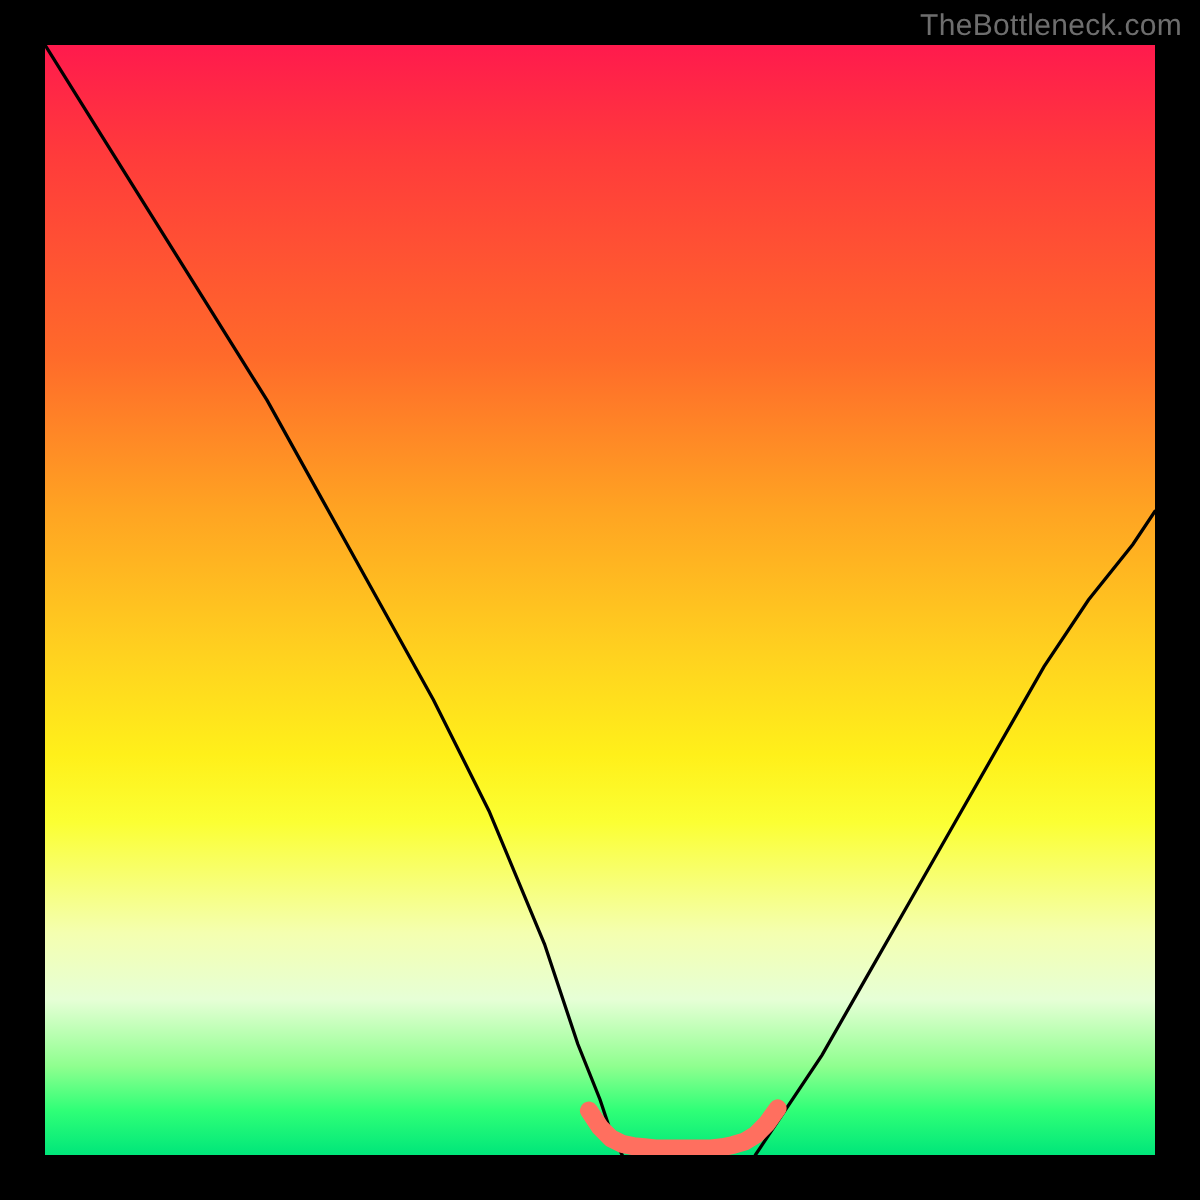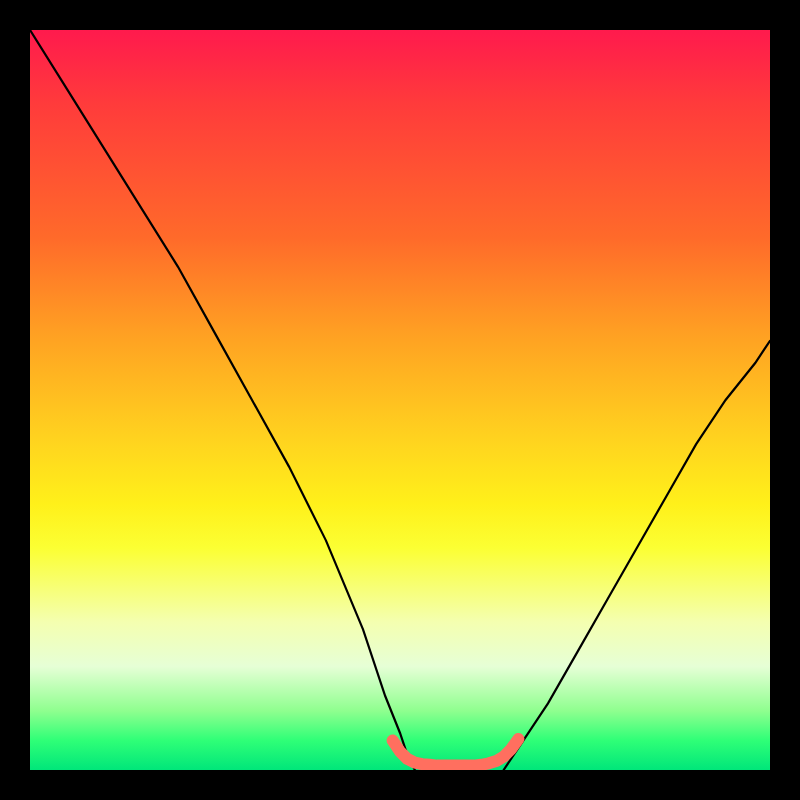--- a/index.html
+++ b/index.html
@@ -56,20 +56,21 @@
     font-size: 20px;
     font-weight: 500;
     letter-spacing: 0.2px;
     user-select: none;
   }
 </style>
 </head>
 <body>
 
 <div class="stage">
+  <div class="watermark">TheBottleneck.com</div>
   <div class="plot-area">
     <div class="gradient"></div>
     <svg class="curves" viewBox="0 0 740 740" preserveAspectRatio="none">
       <path fill="none" stroke="#000" stroke-width="2.2" stroke-linecap="round" d="M0.0 0.0 L37.0 59.2 L74.0 118.4 L111.0 177.6 L148.0 236.8 L185.0 303.4 L222.0 370.0 L259.0 436.6 L296.0 510.6 L333.0 599.4 L355.2 666.0 L370.0 703.0 L377.4 725.2 L384.8 740.0"></path>
       <path fill="none" stroke="#000" stroke-width="2.2" stroke-linecap="round" d="M473.6 740.0 L488.4 717.8 L518.0 673.4 L547.6 621.6 L577.2 569.8 L606.8 518.0 L636.4 466.2 L666.0 414.4 L695.6 370.0 L725.2 333.0 L740.0 310.8"></path>
       <path fill="none" stroke="#ff6f5f" stroke-width="12" stroke-linecap="round" stroke-linejoin="round" d="M362.6 710.4 L370.0 721.5 L377.4 728.9 L384.8 732.6 L392.2 734.1 L399.6 734.8 L407.0 735.6 L414.4 735.6 L421.8 735.6 L429.2 735.6 L436.6 735.6 L444.0 735.6 L451.4 734.8 L458.8 733.3 L466.2 731.1 L473.6 726.7 L481.0 719.3 L488.4 708.9"></path>
     </svg>
   </div>
 </div>
 

